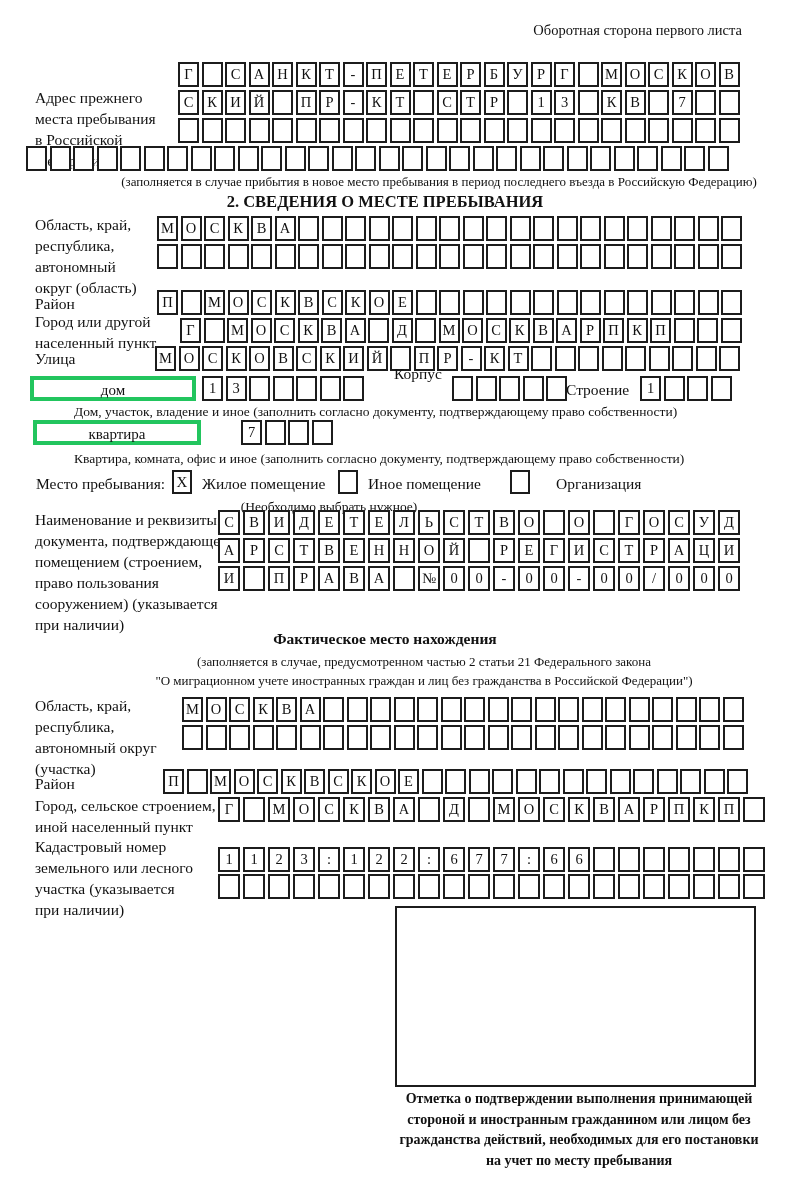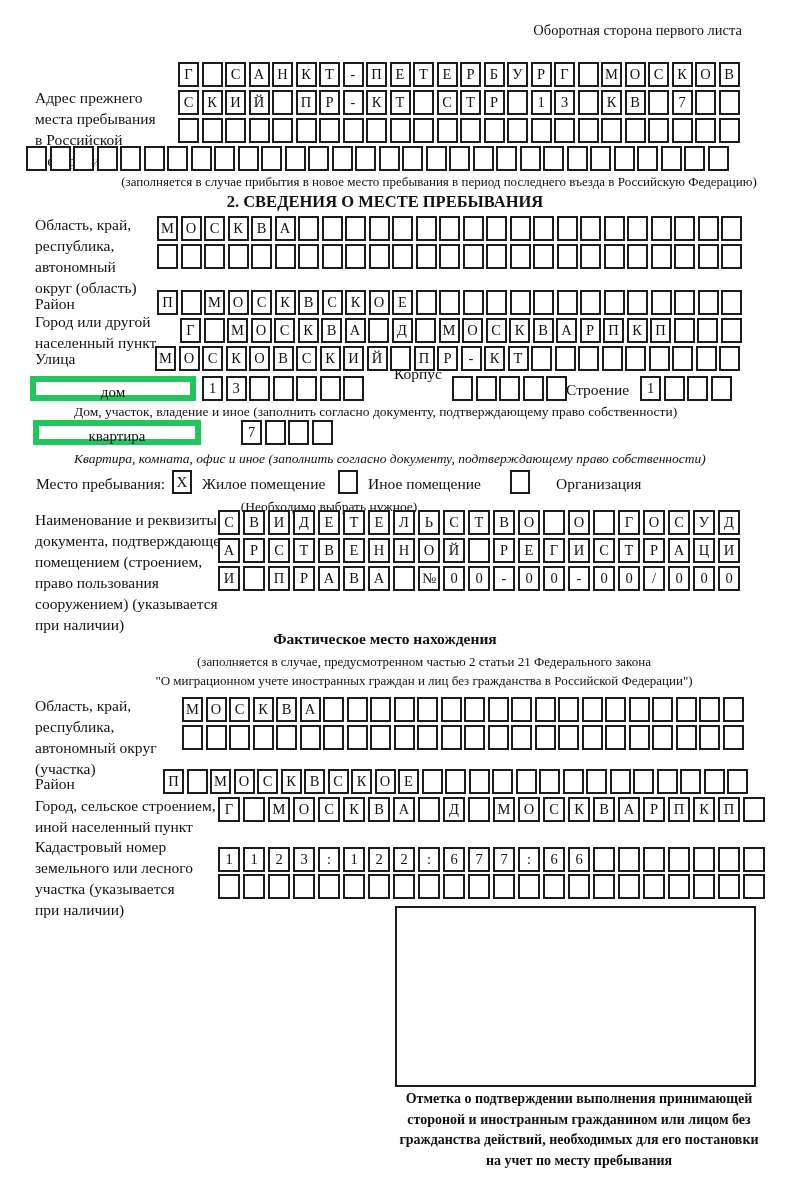--- a/index.html
+++ b/index.html
@@ -6,21 +6,21 @@
   .page{position:relative;width:800px;height:1180px;background:#fff;overflow:hidden;
         font-family:"Liberation Serif", serif;color:#111;}
   .lbl{position:absolute;font-size:15.5px;line-height:21px;white-space:nowrap;}
   .row{position:absolute;white-space:nowrap;display:flex;}
   .cb{display:inline-block;box-sizing:border-box;width:21px;height:25px;border:2px solid #1c1c1c;
       margin-right:2.5px;text-align:center;font-size:14.5px;line-height:21px;background:#fff;}
   .cbw{display:inline-block;box-sizing:border-box;width:22px;height:25px;border:2px solid #1c1c1c;
       margin-right:3px;text-align:center;font-size:14.5px;line-height:21px;background:#fff;}
   .ckb{position:absolute;box-sizing:border-box;width:20px;height:24px;border:2px solid #1c1c1c;
       text-align:center;font-size:15px;line-height:20px;}
-  .wbox{position:absolute;box-sizing:border-box;border:6px solid #22c55e;height:25px;
+  .wbox{position:absolute;box-sizing:border-box;border:4px solid #22c55e;height:25px;
       text-align:center;font-size:15px;line-height:21px;}
   .note{position:absolute;font-size:13px;line-height:19px;padding-left:39px;}
   .centerfull{left:0;width:100%;text-align:center;}
   .title{position:absolute;left:0;width:770px;text-align:center;font-weight:bold;}
   .stamp{position:absolute;border:2px solid #1c1c1c;background:#fff;}
 </style>
 </head>
 <body>
 
 <div class="page">
@@ -324,21 +324,21 @@
     </div>
   <div class="note" style="left:35px;top:402px;font-size:13.5px;">Дом, участок, владение и иное (заполнить согласно документу, подтверждающему право собственности)</div>
 
   <div class="wbox" style="left:33px;top:420px;width:168px;">квартира</div>
   <div class="row" style="left:241px;top:420px;">
       <span class="cb">7</span>
       <span class="cb"></span>
       <span class="cb"></span>
       <span class="cb"></span>
     </div>
-  <div class="note" style="left:35px;top:449px;font-size:13.5px;font-style:italic;">Квартира, комната, офис и иное (заполнить согласно документу, подтверждающему право собственности)</div>
+  <div class="note" style="left:35px;top:449px;font-size:13.5px;">Квартира, комната, офис и иное (заполнить согласно документу, подтверждающему право собственности)</div>
 
   <div class="lbl" style="left:36px;top:473px;">Место пребывания:</div>
   <div class="ckb" style="left:172px;top:470px;">X</div>
   <div class="lbl" style="left:202px;top:473px;">Жилое помещение</div>
   <div class="ckb" style="left:338px;top:470px;"></div>
   <div class="lbl" style="left:368px;top:473px;">Иное помещение</div>
   <div class="ckb" style="left:510px;top:470px;"></div>
   <div class="lbl" style="left:556px;top:473px;">Организация</div>
   <div class="note" style="left:150px;top:497px;width:280px;text-align:center;font-size:13.5px;">(Необходимо выбрать нужное)</div>
 

